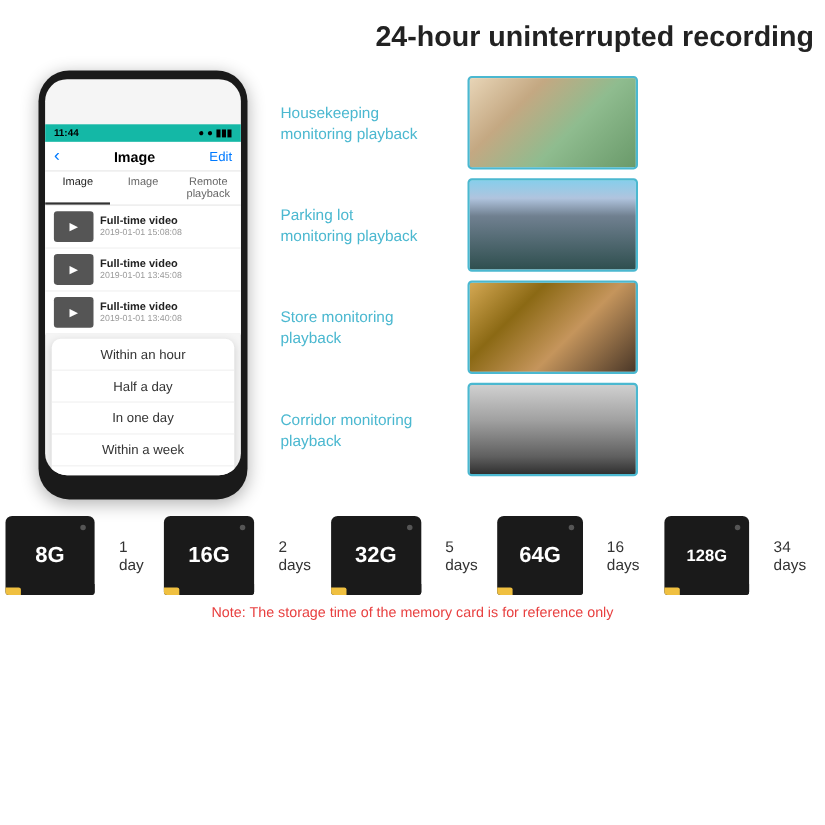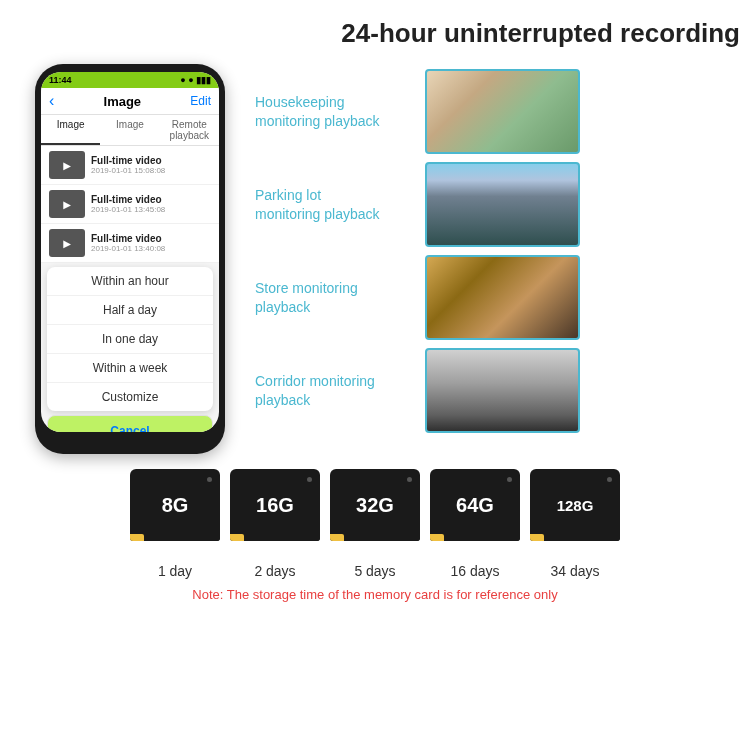--- a/index.html
+++ b/index.html
@@ -48,26 +48,27 @@
       box-shadow: 0 4px 15px rgba(0,0,0,0.3);
     }
     .phone-screen {
       background: #f5f5f5;
       border-radius: 20px;
       height: 360px;
       overflow: hidden;
       position: relative;
     }
     .phone-status-bar {
-      background: #84cc16;
+      background: #14b8a6;
       display: flex;
       justify-content: space-between;
       padding: 3px 8px;
       font-size: 9px;
       font-weight: bold;
+      margin-top: 41px;
     }
     .phone-nav-bar {
       background: #fff;
       display: flex;
       align-items: center;
       padding: 4px 8px;
       border-bottom: 1px solid #e0e0e0;
       font-size: 11px;
     }
     .phone-nav-bar .nav-title {
@@ -226,24 +227,23 @@
     }
     .storage-cards {
       display: flex;
       gap: 10px;
       justify-content: center;
       align-items: flex-end;
       margin-bottom: 8px;
     }
     .storage-card-item {
       display: flex;
-      flex-direction: column;
+      flex-direction: row;
       align-items: center;
       gap: 22px;
-      text-align: right;
     }
     .sd-card {
       width: 90px;
       height: 72px;
       background: #1a1a1a;
       border-radius: 6px 6px 3px 3px;
       position: relative;
       display: flex;
       align-items: center;
       justify-content: center;

